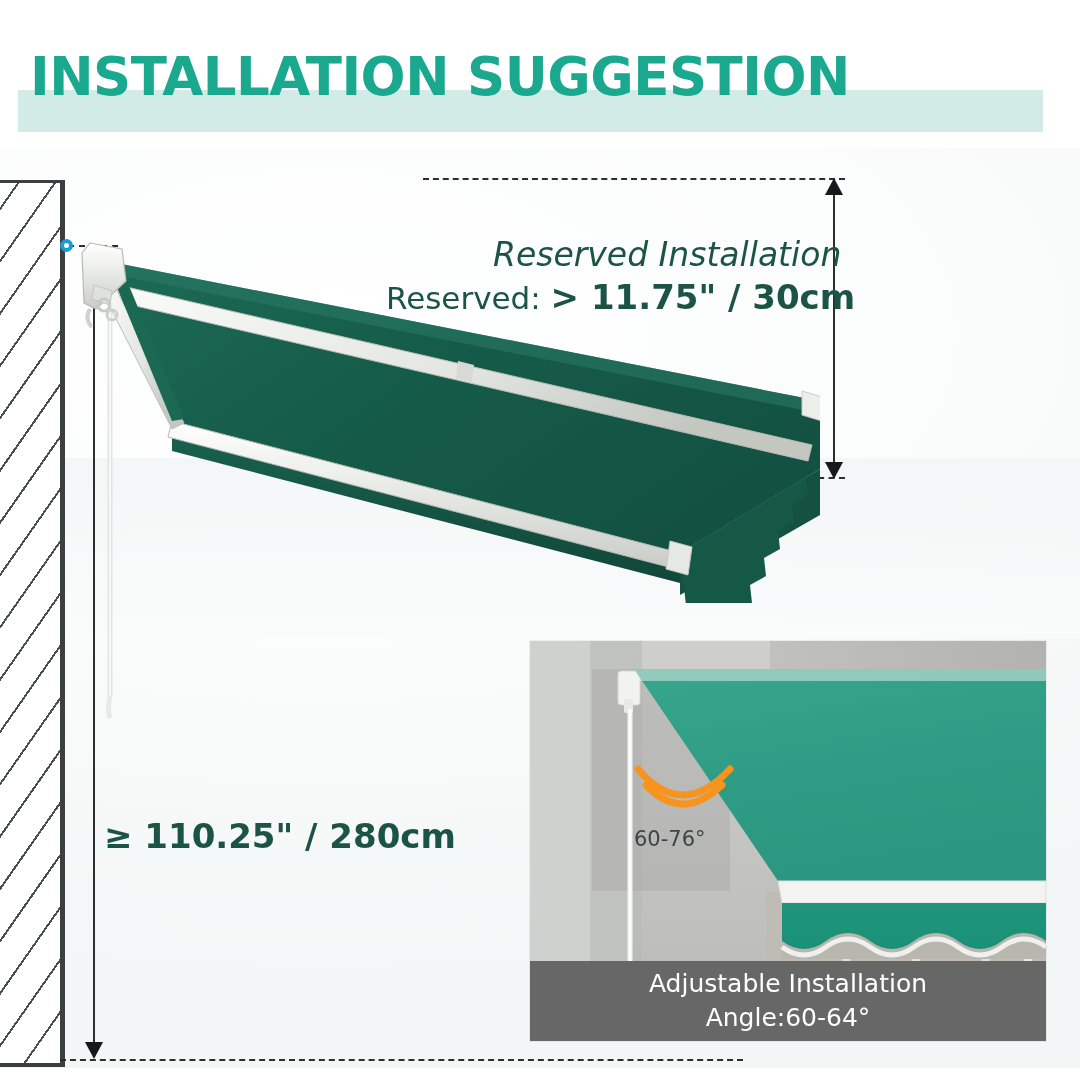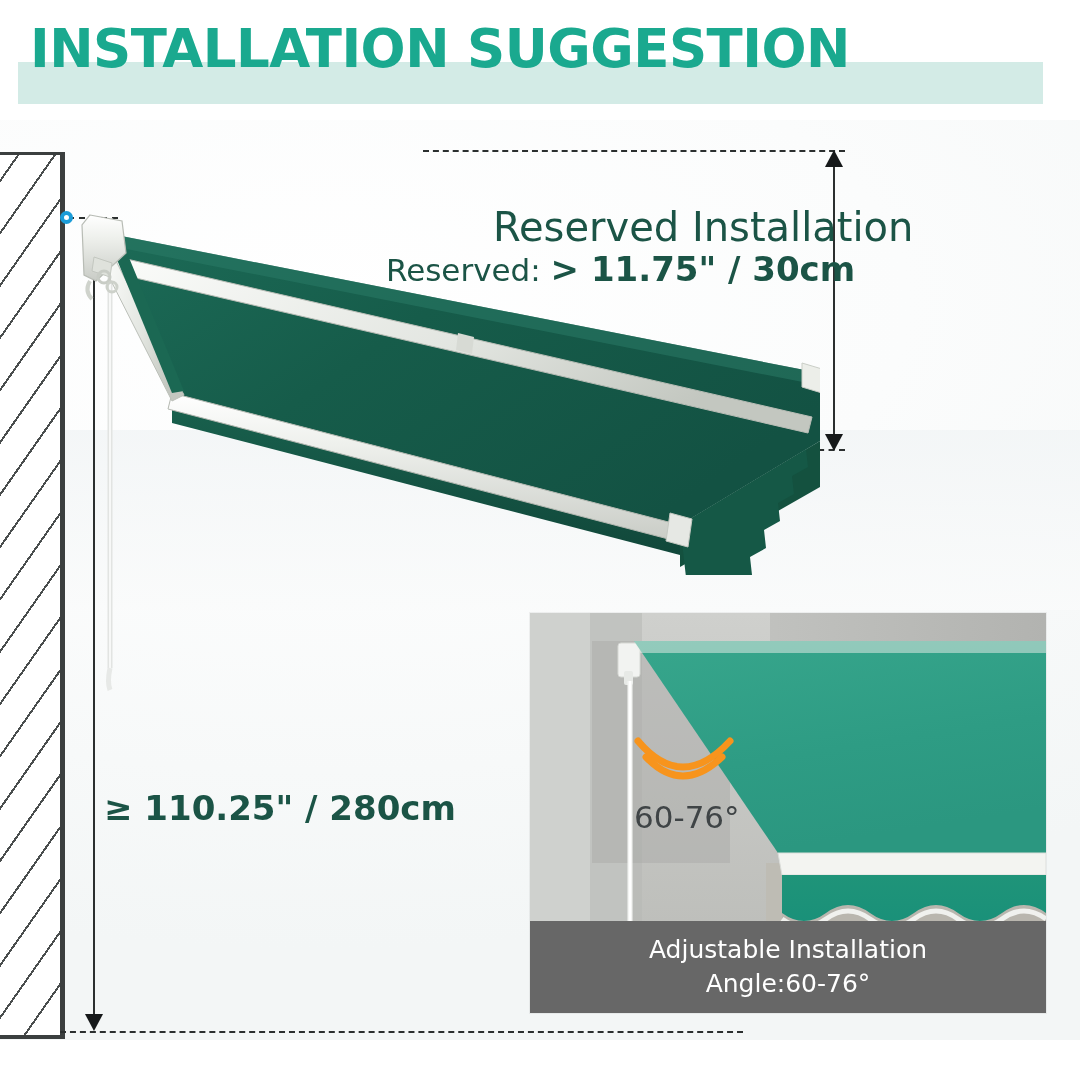--- a/index.html
+++ b/index.html
@@ -3,21 +3,21 @@
 <meta charset="utf-8">
 <style>
   html,body{margin:0;padding:0;}
   body{
     width:1080px;height:1080px;
     background:#ffffff;
     font-family:"DejaVu Sans", sans-serif;
     overflow:hidden;
     position:relative;
   }
-  #root{position:absolute;inset:0;background:#ffffff;}
+  #root{position:absolute;inset:0;background:#ffffff;margin-top:28px;}
 
   
   .diagram-bg{
     position:absolute;left:0;top:120px;width:1080px;height:920px;
     background:
       radial-gradient(120% 70% at 30% 20%, #ffffff 0%, #fbfcfc 45%, #f3f6f6 100%);
   }
   .diagram-bg2{
     position:absolute;left:60px;top:430px;width:1020px;height:180px;
     background:linear-gradient(180deg,#f2f5f6 0%, #fafbfb 100%);
@@ -77,46 +77,46 @@
   .blue-dot{
     position:absolute;width:13px;height:13px;border-radius:50%;
     background:#ffffff;border:4px solid #1b9cd8;
     box-sizing:border-box;
   }
 
   
   .label-green{
     position:absolute;color:#1b5446;white-space:nowrap;
   }
-  .lbl-line1{font-size:40px;line-height:40px;font-weight:normal;}
+  .lbl-line1{font-size:33px;line-height:40px;font-weight:normal;font-style:italic;}
   .lbl-line2{font-size:31px;line-height:42px;}
   .lbl-line2 b{font-weight:bold;font-size:34px;}
 
   
   .awning-svg{position:absolute;left:60px;top:195px;}
 
   
   .inset{
     position:absolute;left:530px;top:613px;width:516px;height:400px;
     overflow:hidden;background:#c9c9c7;
     box-shadow:0 0 0 1px rgba(0,0,0,.05);
   }
   .inset-photo{position:absolute;inset:0;overflow:hidden;}
   .caption-bar{
-    position:absolute;left:0;bottom:0;width:100%;height:92px;
+    position:absolute;left:0;bottom:0;width:100%;height:80px;
     background:#676767;
     display:flex;flex-direction:column;align-items:center;justify-content:center;
   }
   .caption-bar div{
     color:#ffffff;font-size:25px;line-height:34px;text-align:center;
     white-space:nowrap;
   }
   .angle-text{
     position:absolute;left:104px;top:186px;
-    color:#3f4446;font-size:31px;font-weight:normal;white-space:nowrap;
+    color:#3f4446;font-size:21px;font-weight:normal;white-space:nowrap;
   }
 </style>
 </head>
 <body>
 
 <div id="root">
 
   <div class="diagram-bg"></div>
   <div class="diagram-bg2"></div>
 
@@ -294,17 +294,17 @@
           <path d="M108,128 q44,52 92,0" fill="none" stroke="#f7941d" stroke-width="7" stroke-linecap="round"></path>
           <path d="M116,144 q36,38 76,0" fill="none" stroke="#f7941d" stroke-width="7" stroke-linecap="round"></path>
         </g>
       </svg>
     </div>
 
     <div class="angle-text">60-76°</div>
 
     <div class="caption-bar">
       <div>Adjustable Installation</div>
-      <div>Angle:60-76°</div>
+      <div>Angle:60-64°</div>
     </div>
   </div>
 
 </div>
 
 </body></html>

